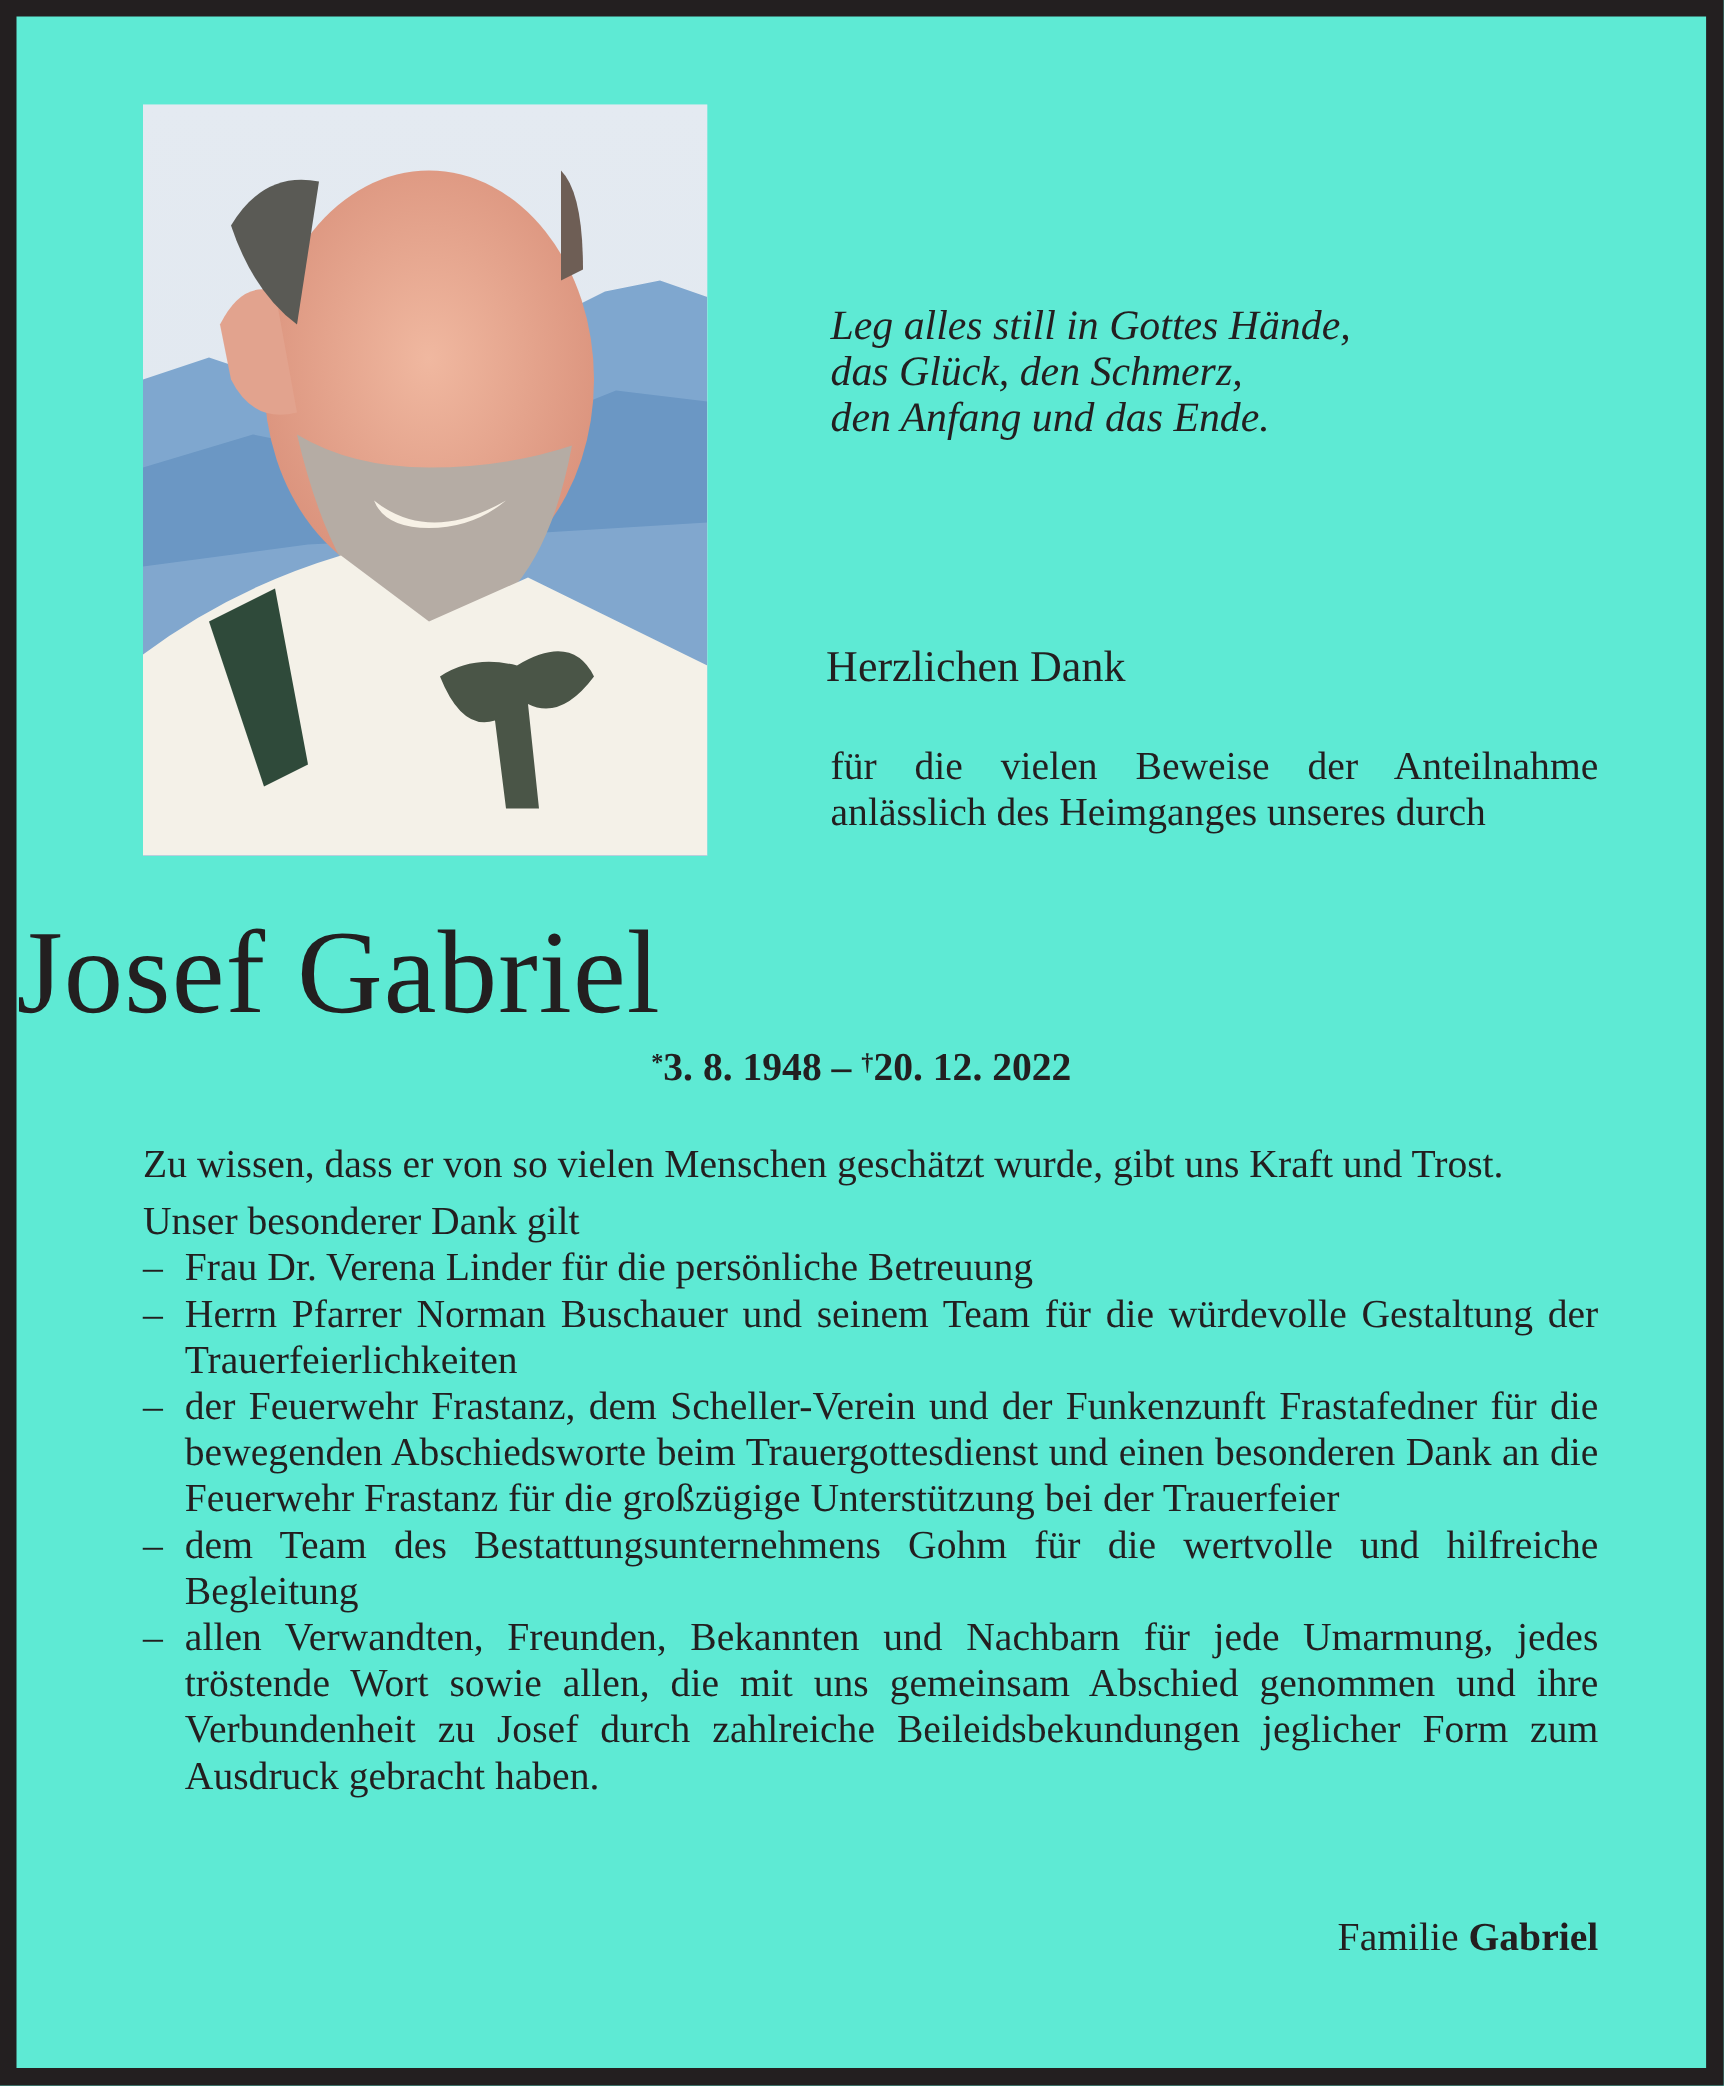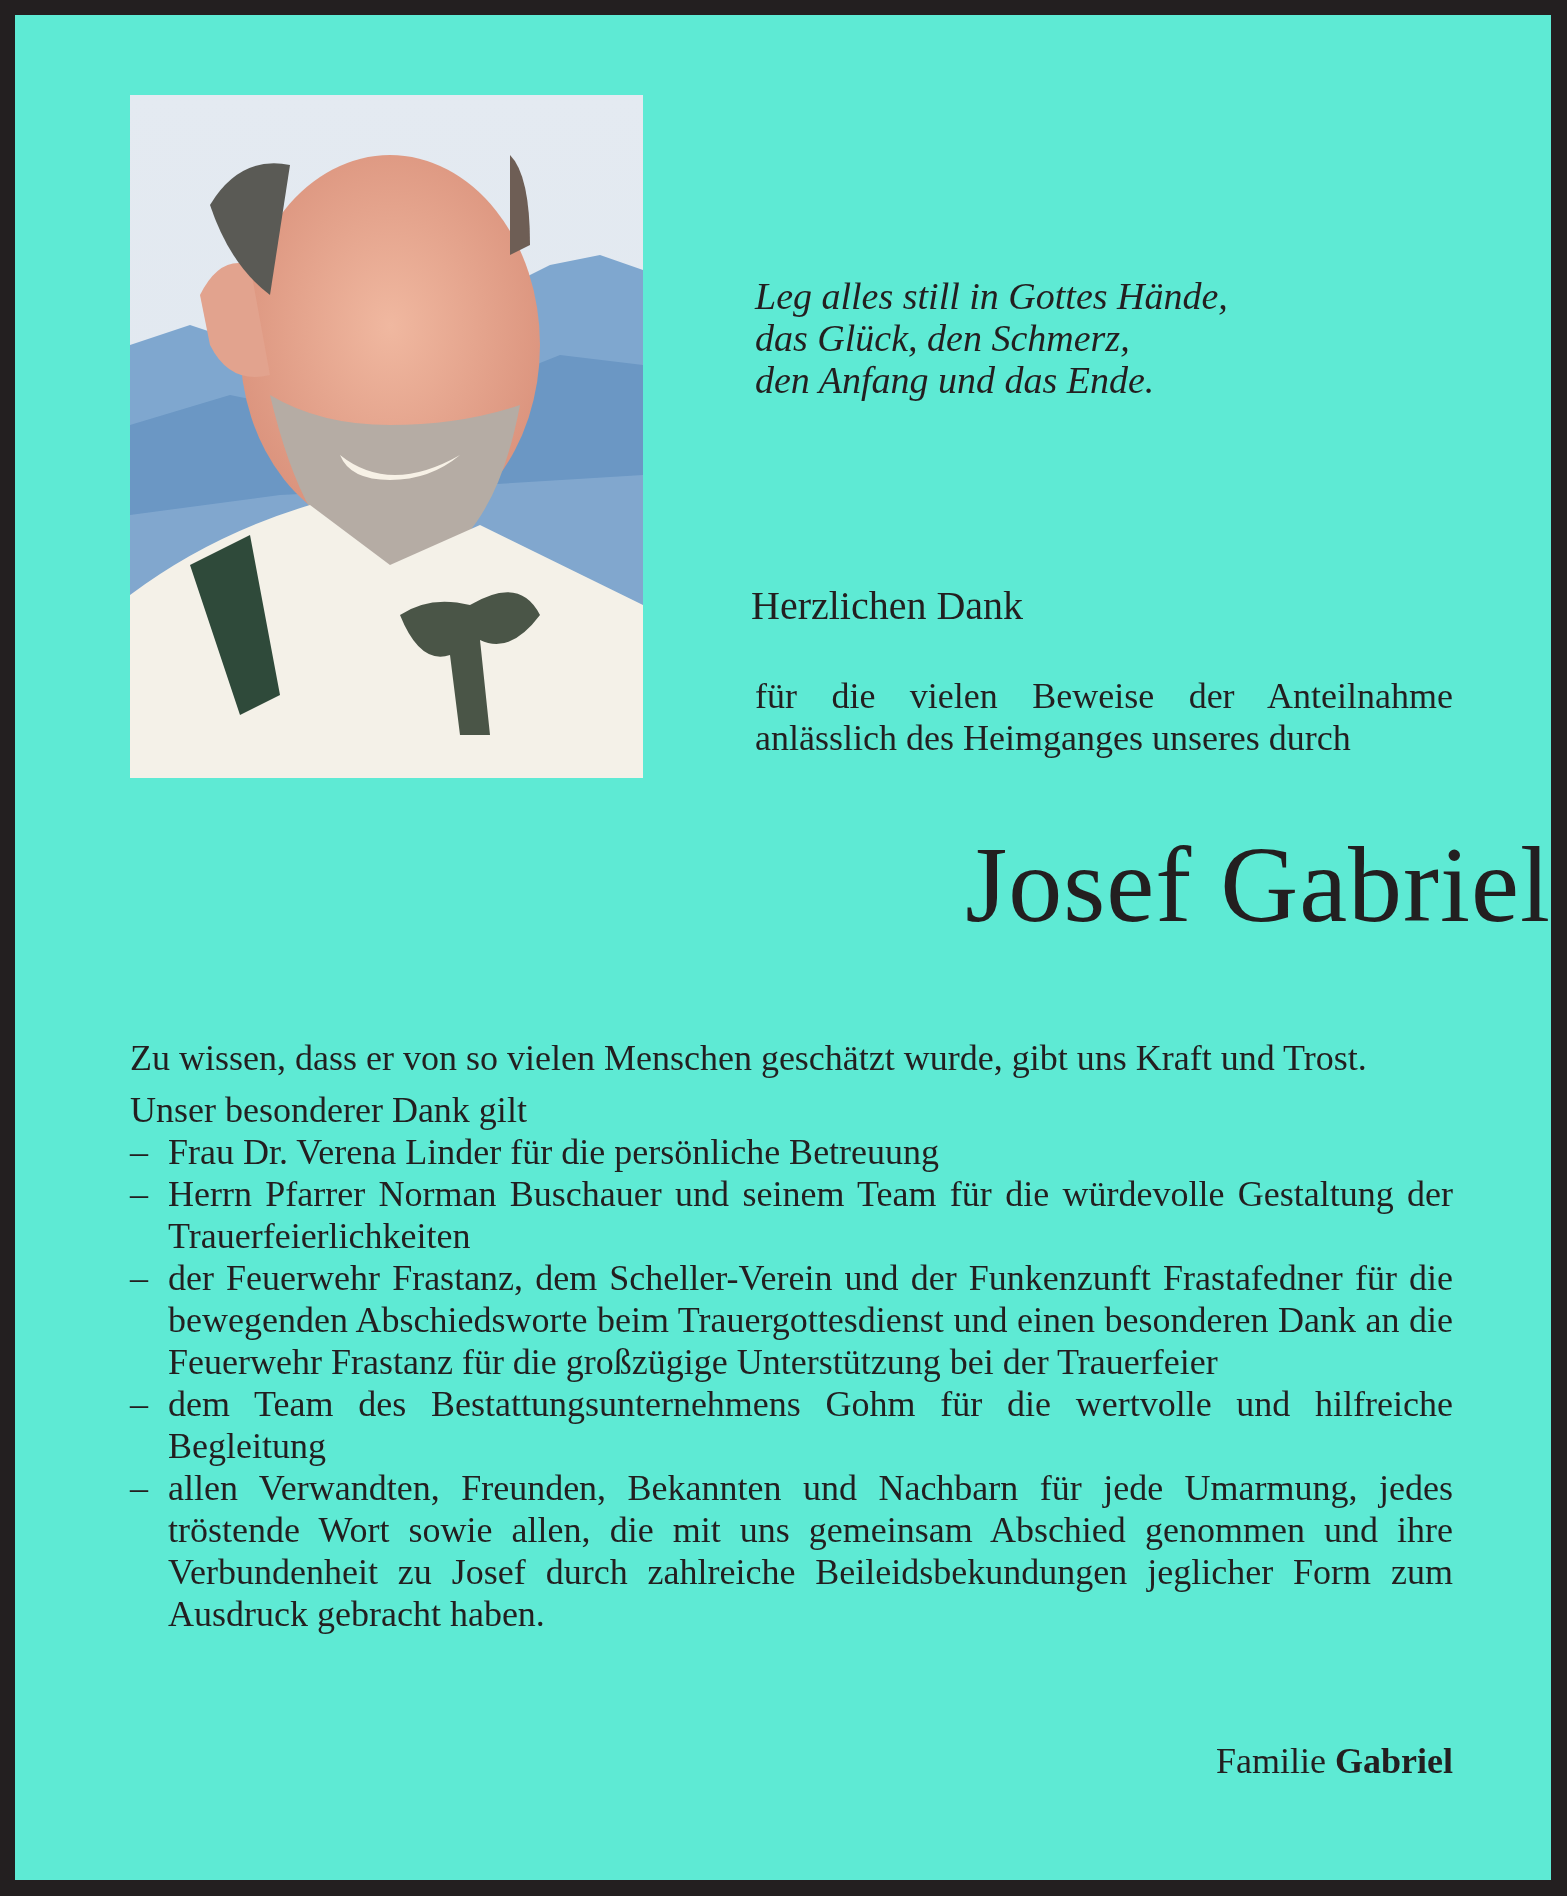--- a/index.html
+++ b/index.html
@@ -22,21 +22,21 @@
   .verse div { white-space:nowrap; }
   .thanks-title {
     position:absolute; left:736px; top:568px; font-family:"Liberation Serif",serif;
     font-size:40px; line-height:46px; white-space:nowrap;
   }
   .thanks-text {
     position:absolute; left:740px; top:660px; width:698px; font-family:"Liberation Serif",serif;
     font-size:36px; line-height:42px; text-align:justify;
   }
   .name {
-    position:absolute; left:0; width:1536px; top:815px; text-align:right;
+    position:absolute; left:0; width:1536px; top:815px; text-align:left;
     font-family:"Liberation Serif",serif; font-size:108px; line-height:110px; letter-spacing:1px;
   }
   .dates {
     position:absolute; left:0; width:1536px; top:935px; text-align:center;
     font-family:"Liberation Serif",serif; font-weight:bold; font-size:36px; line-height:40px;
   }
   .dates sup { font-size:22px; vertical-align:top; position:relative; top:-4px; }
   .body-text {
     position:absolute; left:115px; top:1018px; width:1323px;
     font-family:"Liberation Serif",serif; font-size:36px; line-height:42px; text-align:justify;
@@ -91,20 +91,23 @@
   <div class="verse">
     <div>Leg alles still in Gottes Hände,</div>
     <div>das Glück, den Schmerz,</div>
     <div>den Anfang und das Ende.</div>
   </div>
 
   <div class="thanks-title">Herzlichen Dank</div>
   <div class="thanks-text">für die vielen Beweise der Anteilnahme anlässlich des Heimganges unseres durch</div>
 
   <div class="name">Josef Gabriel</div>
+  <div class="dates">
+    <sup>*</sup><span>3. 8. 1948</span><span> – </span><sup>†</sup><span>20. 12. 2022</span>
+  </div>
 
   <div class="body-text">
     <p>Zu wissen, dass er von so vielen Menschen geschätzt wurde, gibt uns Kraft und Trost.</p>
     <p style="margin-bottom:0">Unser besonderer Dank gilt</p>
     <ul class="list">
       <li><span class="dash">–</span><span>Frau Dr. Verena Linder für die persönliche Betreuung</span></li>
       <li><span class="dash">–</span><span>Herrn Pfarrer Norman Buschauer und seinem Team für die würdevolle Gestaltung der Trauerfeierlichkeiten</span></li>
       <li><span class="dash">–</span><span>der Feuerwehr Frastanz, dem Scheller-Verein und der Funkenzunft Frastafedner für die bewegenden Abschiedsworte beim Trauergottesdienst und einen besonderen Dank an die Feuerwehr Frastanz für die großzügige Unterstützung bei der Trauerfeier</span></li>
       <li><span class="dash">–</span><span>dem Team des Bestattungsunternehmens Gohm für die wertvolle und hilfreiche Begleitung</span></li>
       <li><span class="dash">–</span><span>allen Verwandten, Freunden, Bekannten und Nachbarn für jede Umarmung, jedes tröstende Wort sowie allen, die mit uns gemeinsam Abschied genommen und ihre Verbundenheit zu Josef durch zahlreiche Beileidsbekundungen jeglicher Form zum Ausdruck gebracht haben.</span></li>

